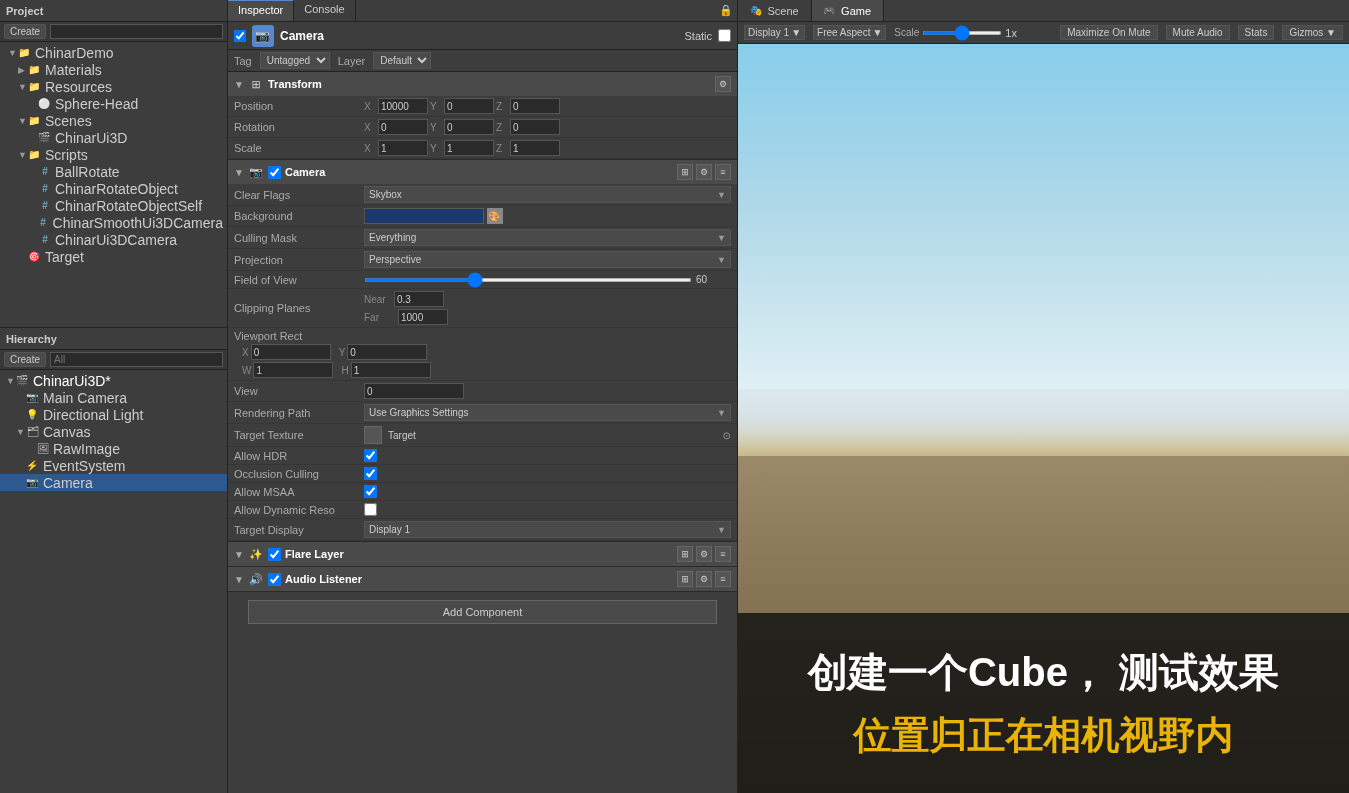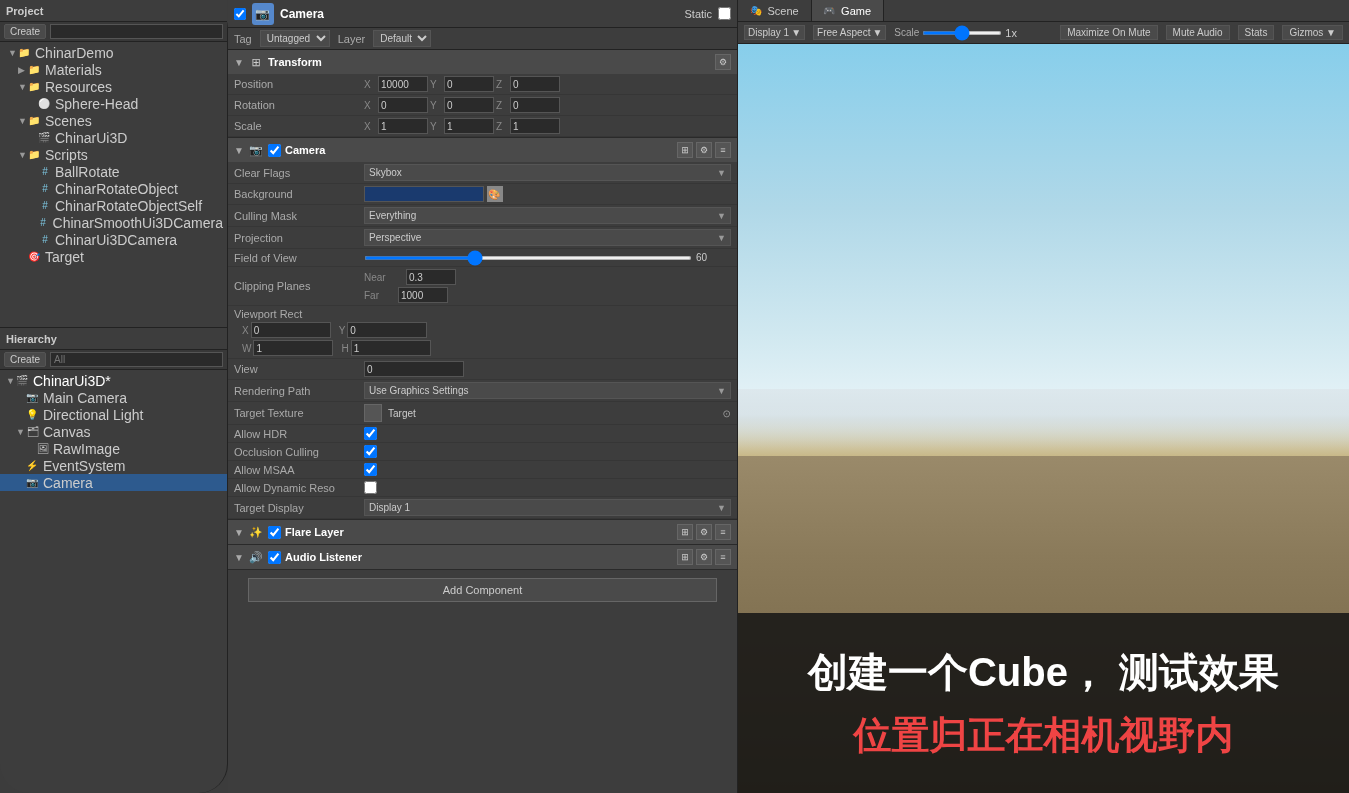--- a/index.html
+++ b/index.html
@@ -4,21 +4,21 @@
   <style>
     * { box-sizing: border-box; margin: 0; padding: 0; }
     body { font-family: 'Arial', sans-serif; font-size: 11px; background: #3c3c3c; color: #ccc; overflow: hidden; width: 1349px; height: 793px; }
 
     .layout { display: flex; flex-direction: column; width: 1349px; height: 793px; }
 
     
     .main-row { display: flex; flex: 1; overflow: hidden; }
 
     
-    .left-panels { display: flex; flex-direction: column; width: 228px; flex-shrink: 0; background: #3d3d3d; border-right: 1px solid #222; border-radius: 29px; }
+    .left-panels { display: flex; flex-direction: column; width: 228px; flex-shrink: 0; background: #3d3d3d; border-right: 1px solid #222; }
 
     
     .project-panel { height: 328px; display: flex; flex-direction: column; border-bottom: 1px solid #222; overflow: hidden; }
     .panel-header { background: #3d3d3d; border-bottom: 1px solid #222; height: 22px; display: flex; align-items: center; padding: 0 6px; gap: 6px; flex-shrink: 0; }
     .panel-header-title { font-size: 11px; font-weight: bold; color: #ccc; }
     .panel-toolbar { display: flex; align-items: center; background: #383838; border-bottom: 1px solid #222; height: 20px; padding: 0 4px; gap: 4px; flex-shrink: 0; }
     .panel-toolbar-btn { font-size: 10px; color: #ccc; cursor: pointer; background: #4a4a4a; border: 1px solid #555; padding: 1px 5px; border-radius: 2px; }
     .search-box { flex: 1; height: 15px; background: #2a2a2a; border: 1px solid #555; color: #ccc; font-size: 10px; padding: 0 3px; }
     .panel-content { flex: 1; overflow-y: auto; overflow-x: hidden; padding: 2px 0; }
     .tree-item { display: flex; align-items: center; padding: 1px 4px; cursor: pointer; white-space: nowrap; height: 17px; }
@@ -120,21 +120,21 @@
 
     
     .ground { position: absolute; bottom: 0; left: 0; right: 0; height: 45%; background: linear-gradient(to bottom, #9a8a6a 0%, #8a7a5a 30%, #7a6a4a 70%, #6a5a3a 100%); }
 
     
     .horizon-fog { position: absolute; top: 50%; left: 0; right: 0; height: 60px; background: linear-gradient(to bottom, rgba(220,230,235,0.8) 0%, rgba(200,210,215,0.5) 50%, transparent 100%); transform: translateY(-50%); }
 
     
     .game-overlay { position: absolute; bottom: 0; left: 0; right: 0; background: rgba(20,20,20,0.85); padding: 30px 60px; display: flex; flex-direction: column; align-items: center; justify-content: center; min-height: 180px; }
     .overlay-text-1 { font-size: 40px; font-weight: bold; color: white; margin-bottom: 10px; }
-    .overlay-text-2 { font-size: 38px; font-weight: bold; color: #ef4444; }
+    .overlay-text-2 { font-size: 38px; font-weight: bold; color: #eab308; }
 
     
     ::-webkit-scrollbar { width: 8px; height: 8px; }
     ::-webkit-scrollbar-track { background: #2a2a2a; }
     ::-webkit-scrollbar-thumb { background: #555; border-radius: 2px; }
   </style>
 </head>
 <body>
 
 <div class="layout">
@@ -304,20 +304,27 @@
             <span class="tree-icon">📷</span>
             <span class="tree-label">Camera</span>
           </div>
         </div>
 
       </div>
     </div>
 
     <div class="inspector-panel">
 
+      <div class="inspector-tabs">
+        <div class="inspector-tab active">Inspector</div>
+        <div class="inspector-tab">Console</div>
+        <div class="inspector-tab-controls">
+          <span class="tab-icon-btn">🔒</span>
+        </div>
+      </div>
 
       <div class="inspector-header">
         <input type="checkbox" class="inspector-checkbox" checked="" style="">
         <div class="inspector-obj-icon">📷</div>
         <span class="inspector-obj-name">Camera</span>
         <span class="inspector-static">Static</span>
         <input type="checkbox" class="inspector-static-check" style="">
       </div>
 
       <div class="tag-layer-row">
@@ -439,21 +446,21 @@
               <div class="slider-row">
                 <input type="range" class="prop-slider" min="1" max="179" value="60" style="">
                 <span class="slider-value">60</span>
               </div>
             </div>
           </div>
 
           <div class="prop-row">
             <span class="prop-label">Clipping Planes</span>
             <div class="prop-value" style="flex-direction: column; align-items: flex-start; gap: 2px;">
-              <div style="display:flex; align-items:center; gap:12px;justify-content:center;">
+              <div style="display:flex; align-items:center; gap:0;justify-content:center;">
                 <span style="font-size:10px;color:#888;width:30px;">Near</span>
                 <input class="xyz-input" value="0.3" style="">
               </div>
               <div style="display:flex; align-items:center; gap:4px;">
                 <span style="font-size:10px;color:#888;width:30px;">Far</span>
                 <input class="xyz-input" value="1000" style="">
               </div>
             </div>
           </div>
 

